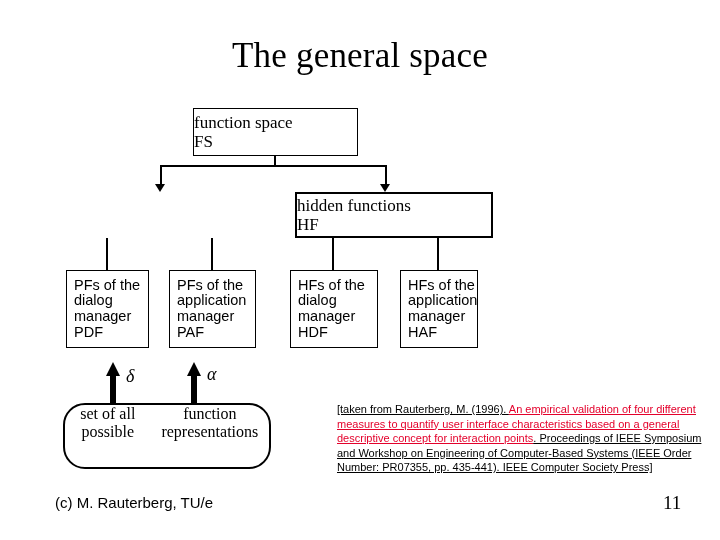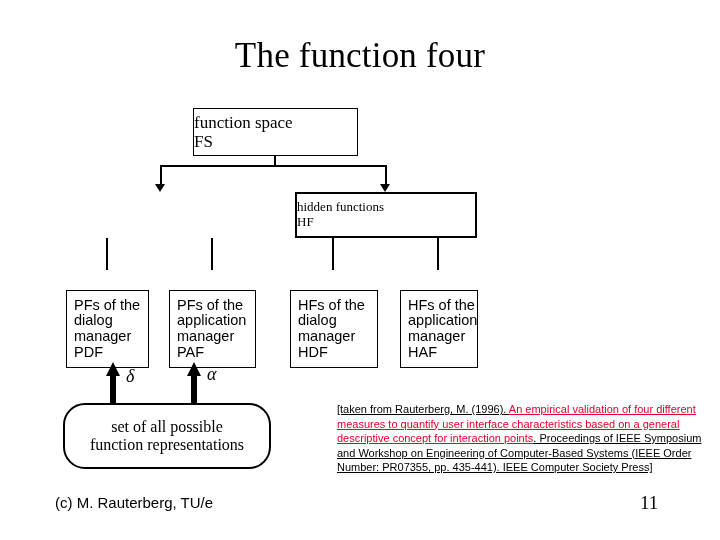--- a/index.html
+++ b/index.html
@@ -23,41 +23,41 @@
     border:1.5px solid #000;
     display:flex;flex-direction:column;justify-content:center;
     color:#000;
   }
   .serif-box{
     font-family:"Liberation Serif",serif;text-align:left;
     line-height:1.12;
   }
   .sans-box{
     font-family:"Liberation Sans",sans-serif;text-align:left;
-    line-height:1.08;padding-left:7px;margin-top:20px;
+    line-height:1.08;padding-left:7px;
   }
 
   
   #box-fs{left:193px;top:108px;width:165px;height:48px;font-size:17px;}
   
   #box-pf{left:60px;top:192px;width:200px;height:46px;font-size:17px;border-width:2px;}
-  #box-hf{left:295px;top:192px;width:182px;height:46px;font-size:13px;border-width:2px;}
+  #box-hf{left:295px;top:192px;width:198px;height:46px;font-size:17px;border-width:2px;}
   
   #box-pdf{left:66px;top:270px;width:83px;height:78px;font-size:14.5px;}
   #box-paf{left:169px;top:270px;width:87px;height:78px;font-size:14.5px;}
   #box-hdf{left:290px;top:270px;width:88px;height:78px;font-size:14.5px;}
   #box-haf{left:400px;top:270px;width:78px;height:78px;font-size:14.5px;}
   .leaf-code{text-align:left;padding-right:7px;}
 
   
   #box-rf{
     position:absolute;left:63px;top:403px;width:208px;height:66px;
     box-sizing:border-box;border:2px solid #000;border-radius:22px;background:#fff;
     font-family:"Liberation Serif",serif;text-align:center;font-size:16px;
-    display:flex;flex-direction:column;justify-content:center;line-height:1.14;color:#000;
+    display:flex;flex-direction:row;justify-content:center;line-height:1.14;color:#000;
   }
 
   
   .ln{position:absolute;background:#000;}
   .vln{width:1.5px;}
   .hln{height:1.5px;}
 
   
   .arrow-down{
     position:absolute;width:0;height:0;
@@ -85,30 +85,30 @@
     font-family:"Liberation Sans",sans-serif;
     text-decoration:underline;
   }
   #citation .lnk{color:#e4002b;text-decoration:underline;}
 
   
   #footer-copyright{
     position:absolute;left:55px;top:494px;font-size:15px;color:#000;
   }
   #page-number{
-    position:absolute;left:640px;top:492px;font-family:"Liberation Serif",serif;
+    position:absolute;left:663px;top:492px;font-family:"Liberation Serif",serif;
     font-size:19px;color:#000;
   }
 </style>
 </head>
 <body>
 
 <div class="slide">
 
-  <div id="page-title">The function four</div>
+  <div id="page-title">The general space</div>
 
   <div class="ln vln" style="left:274px;top:156px;height:10px;"></div>
 
   <div class="ln hln" style="left:160px;top:165px;width:226px;"></div>
   <div class="ln vln" style="left:160px;top:165px;height:19px;"></div>
   <div class="ln vln" style="left:385px;top:165px;height:19px;"></div>
   <div class="arrow-down" style="left:155px;top:184px;"></div>
   <div class="arrow-down" style="left:380px;top:184px;"></div>
 
   <div class="ln vln" style="left:106px;top:238px;height:32px;"></div>

